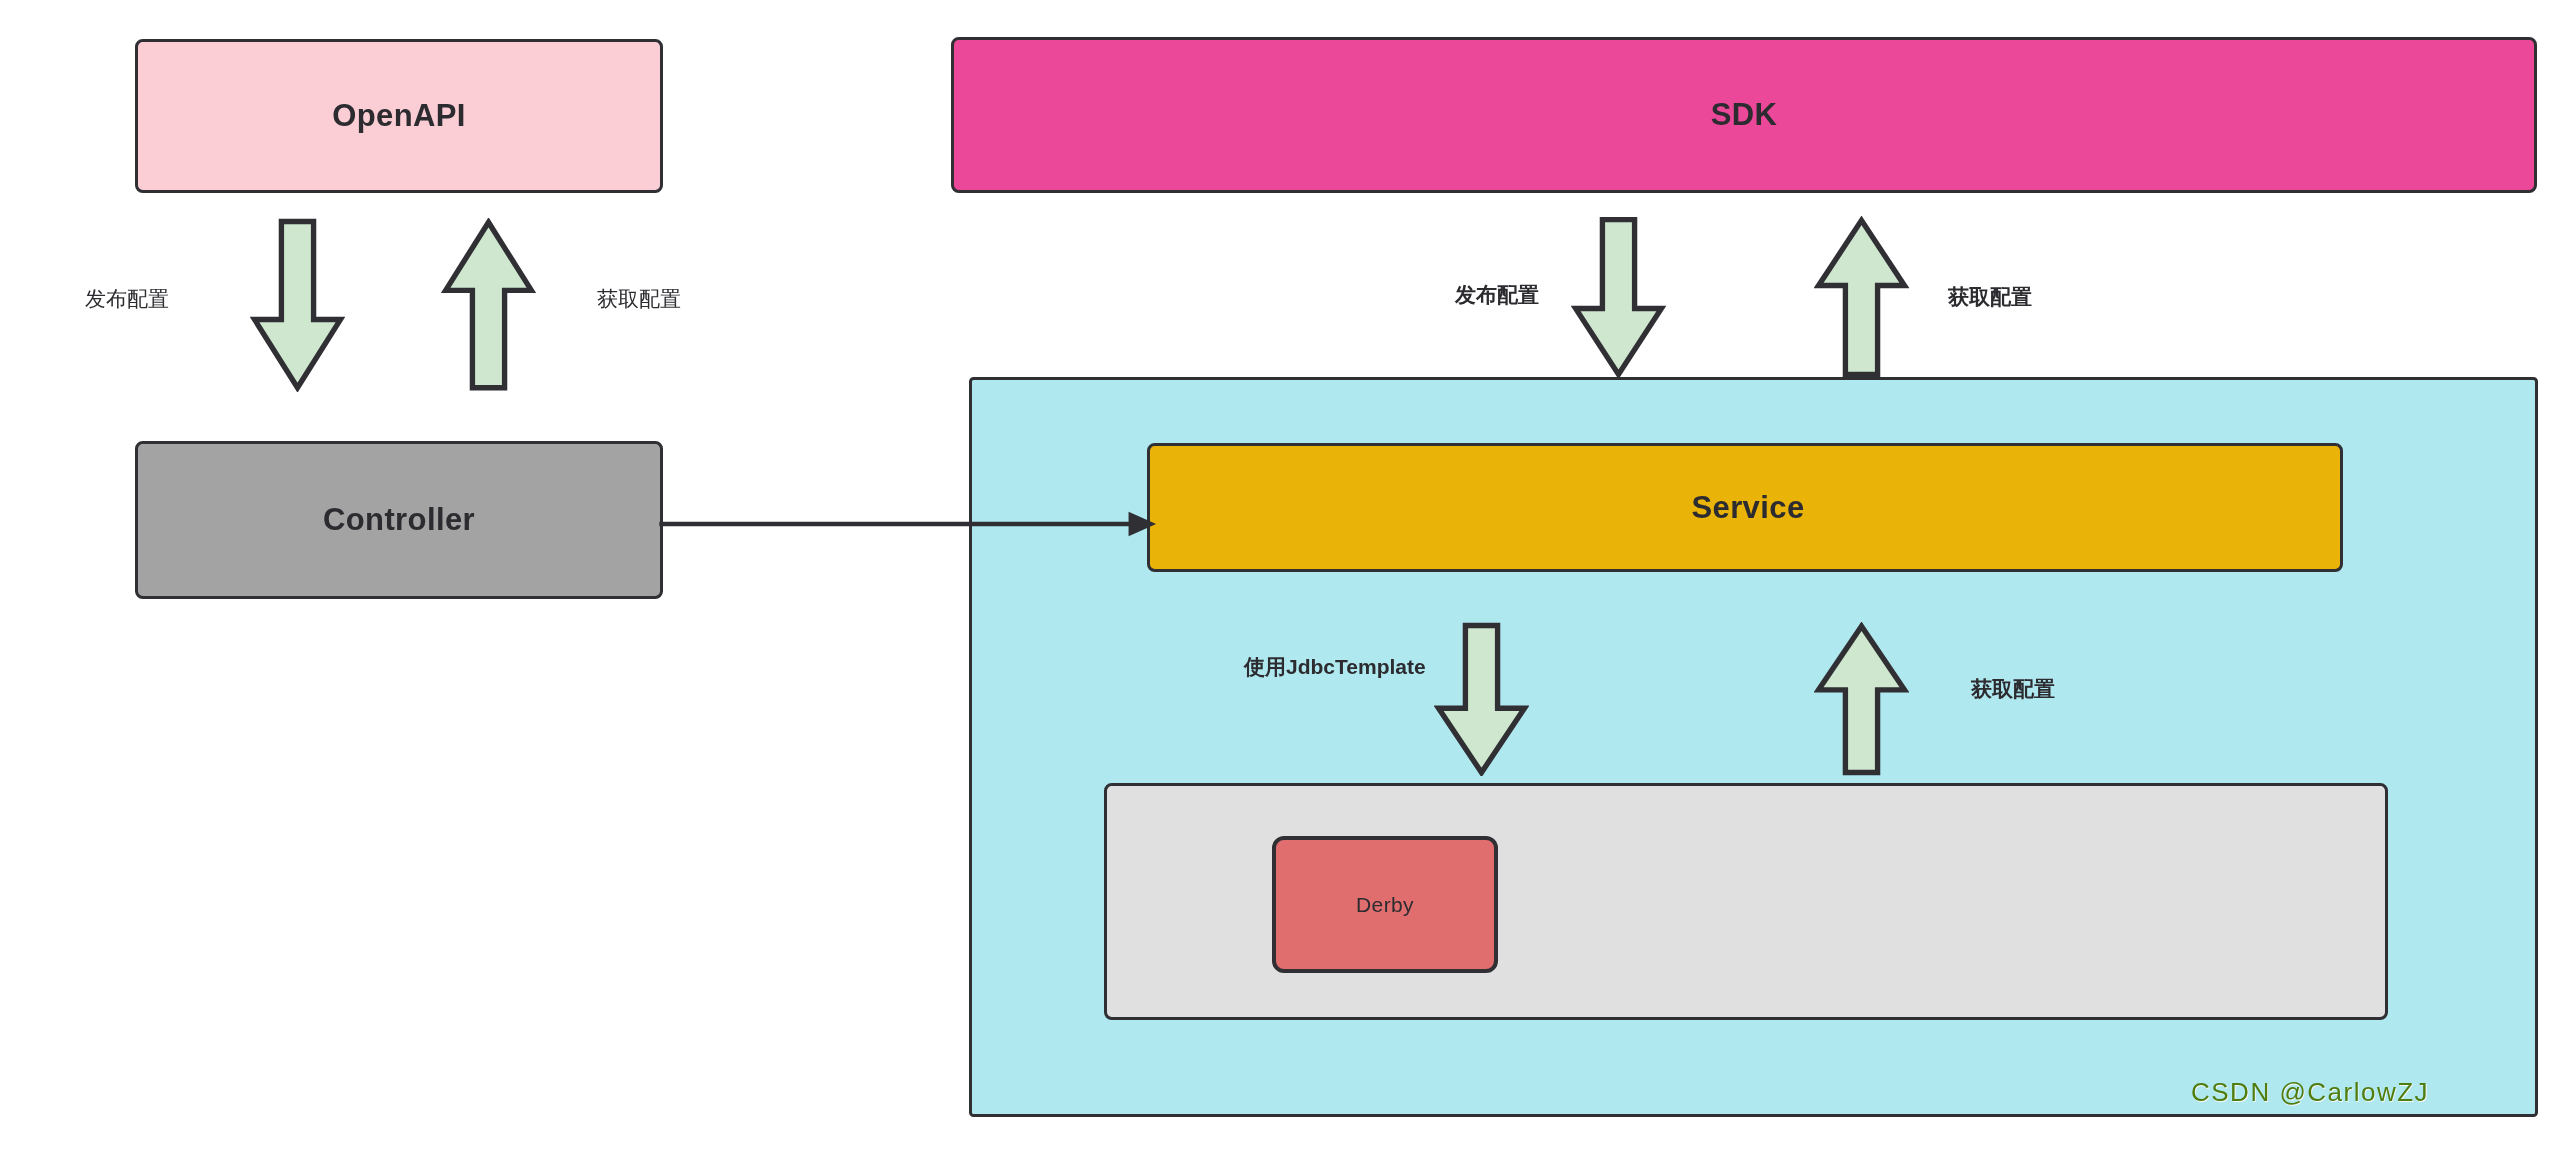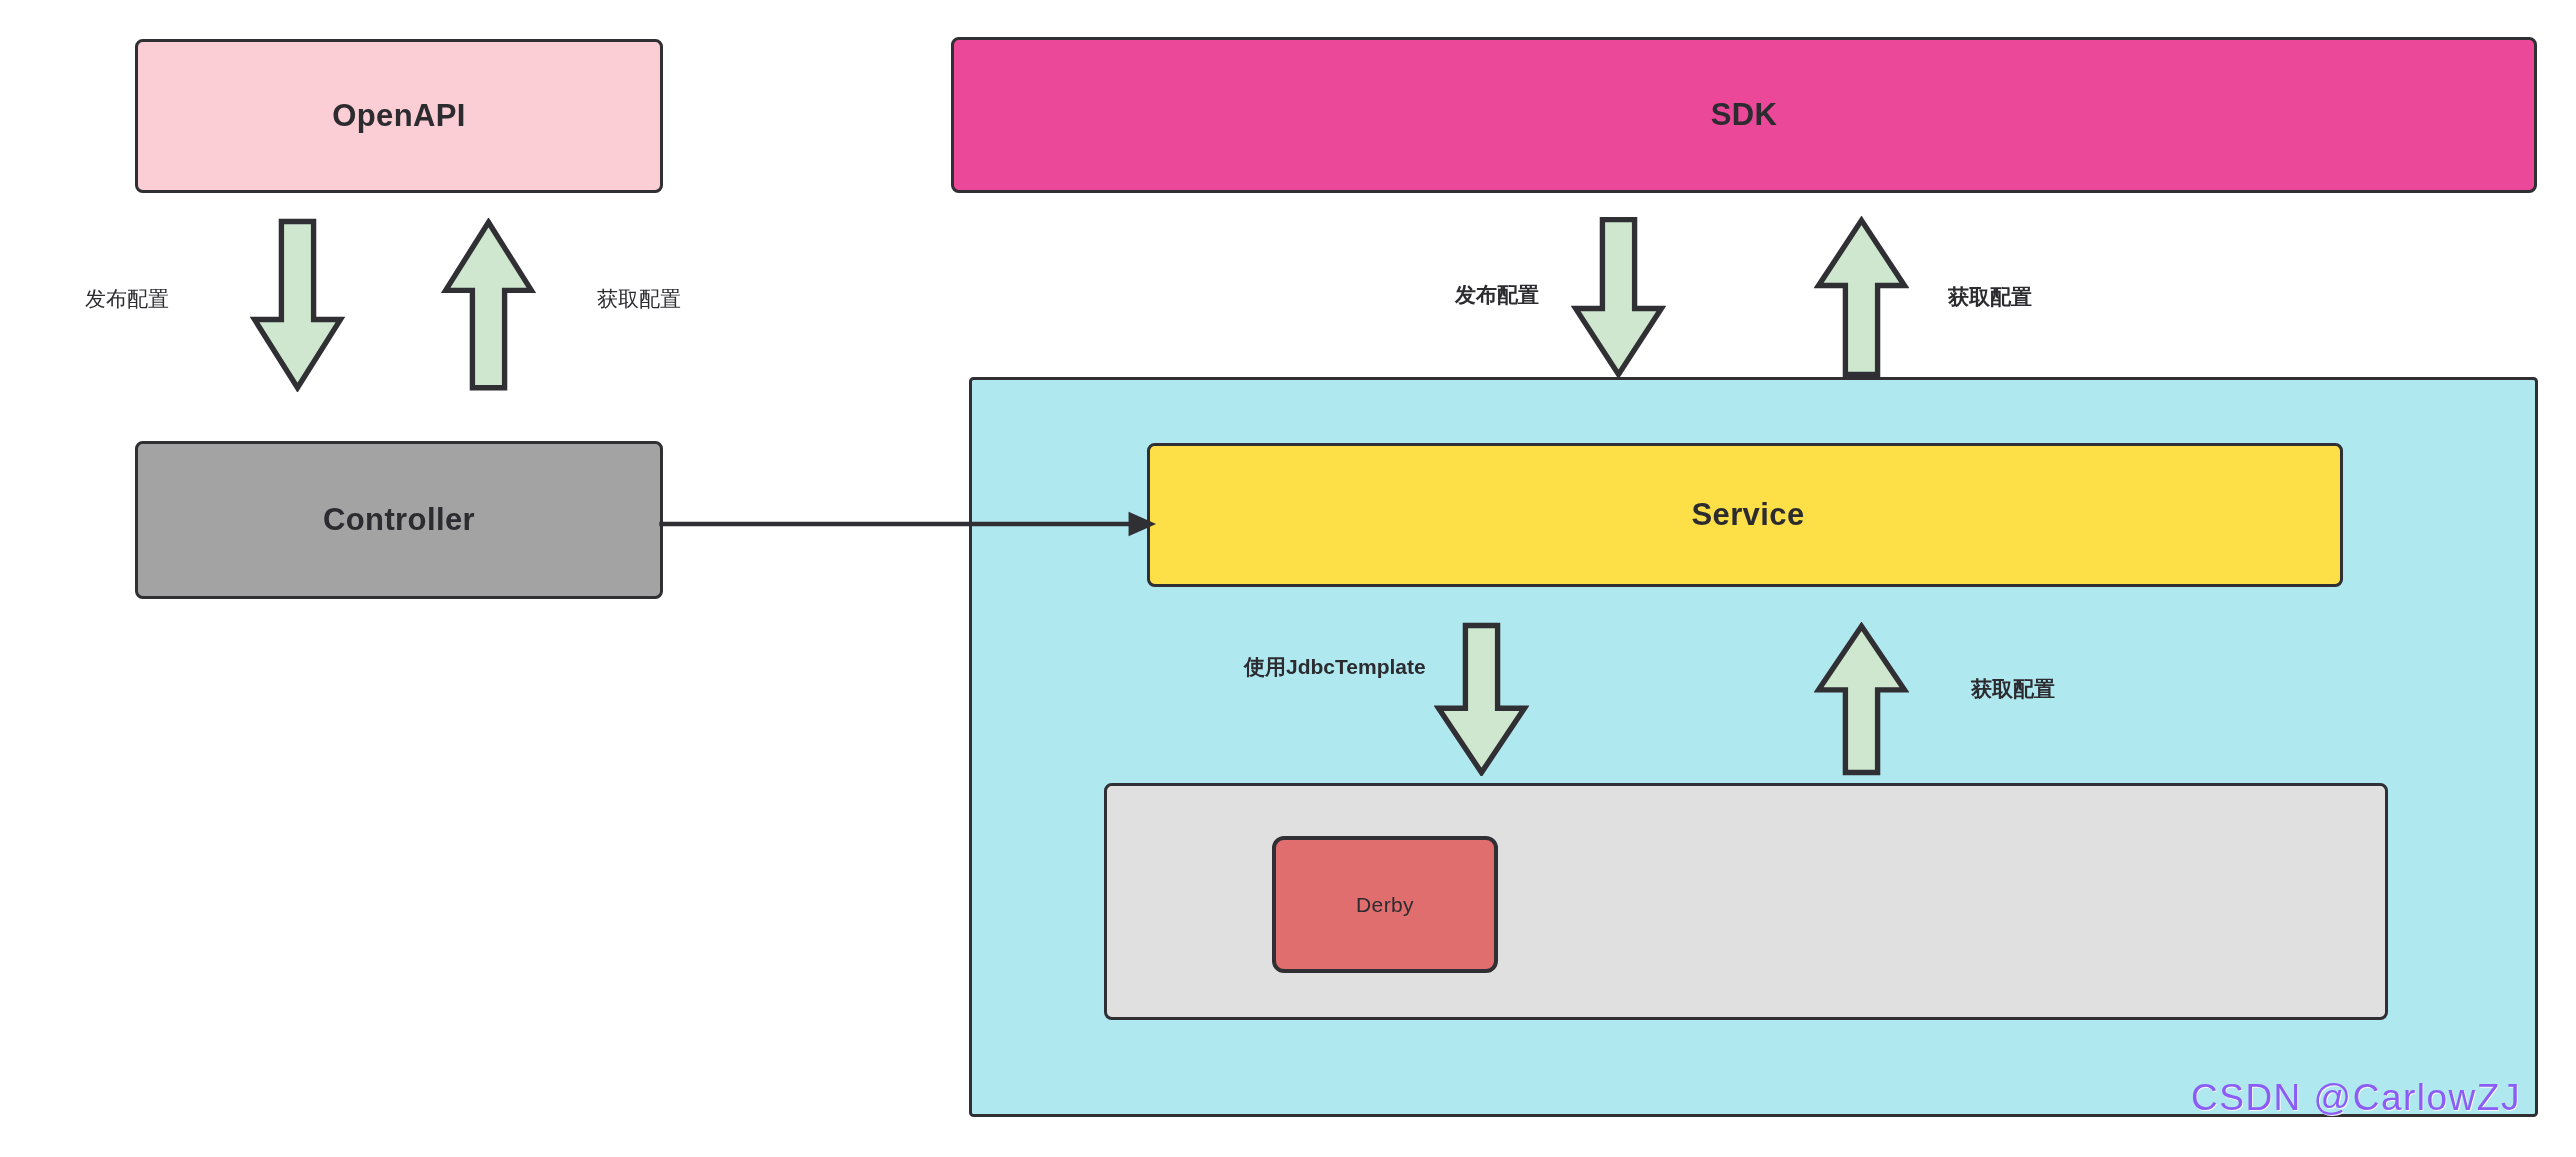--- a/index.html
+++ b/index.html
@@ -17,21 +17,21 @@
 
   #sdk-box{left:951px;top:37px;width:1586px;height:156px;background:#ec4899;}
   #sdk-box .node-label{font-size:31px;}
 
   #controller-box{left:135px;top:441px;width:528px;height:158px;background:#a3a3a3;}
   #controller-box .node-label{font-size:31px;}
 
   #server-container{left:969px;top:377px;width:1569px;height:740px;background:#b0e8ef;
                     display:block;border-radius:4.6px;}
 
-  #service-box{left:1147px;top:443px;width:1196px;height:144px;background:#fde047;padding-left:6px;}
+  #service-box{left:1147px;top:443px;width:1196px;height:129px;background:#eab308;padding-left:6px;}
   #service-box .node-label{font-size:31px;}
 
   #db-group-box{left:1104px;top:783px;width:1284px;height:237px;background:#e0e0e0;
                 display:block;border-radius:7.7px;}
 
   #derby-box{left:1272px;top:836px;width:226px;height:137px;background:#e06e6e;
              border-width:4.6px;border-radius:12px;}
   #derby-box .node-label{font-size:21px;font-weight:normal;color:#2b2b30;}
 
   #mysql-box{left:1973px;top:836px;width:222px;height:137px;background:#3fc9dd;
@@ -50,22 +50,22 @@
   #label-fetch-left{left:597px;top:285px;}
   #label-publish-right{left:1455px;top:281px;}
   #label-fetch-right{left:1948px;top:283px;}
   #label-jdbc{left:1244px;top:653px;}
   #label-result{left:1971px;top:675px;}
 
   
   #controller-service-connector{position:absolute;left:658px;top:501px;}
 
   
-  #watermark{position:absolute;left:2191px;top:1077px;font-size:37px;
-             color:#8b5cf6;letter-spacing:1.5px;white-space:nowrap;
+  #watermark{position:absolute;left:2191px;top:1077px;font-size:26px;
+             color:#4d7c0f;letter-spacing:1.5px;white-space:nowrap;
              text-shadow:0.8px 0.8px 0 #f7f7f7;pointer-events:none;}
 </style>
 </head>
 <body>
 
 <div id="canvas">
 
   <div class="node" id="server-container"></div>
 
   <div class="node" id="openapi-box">

